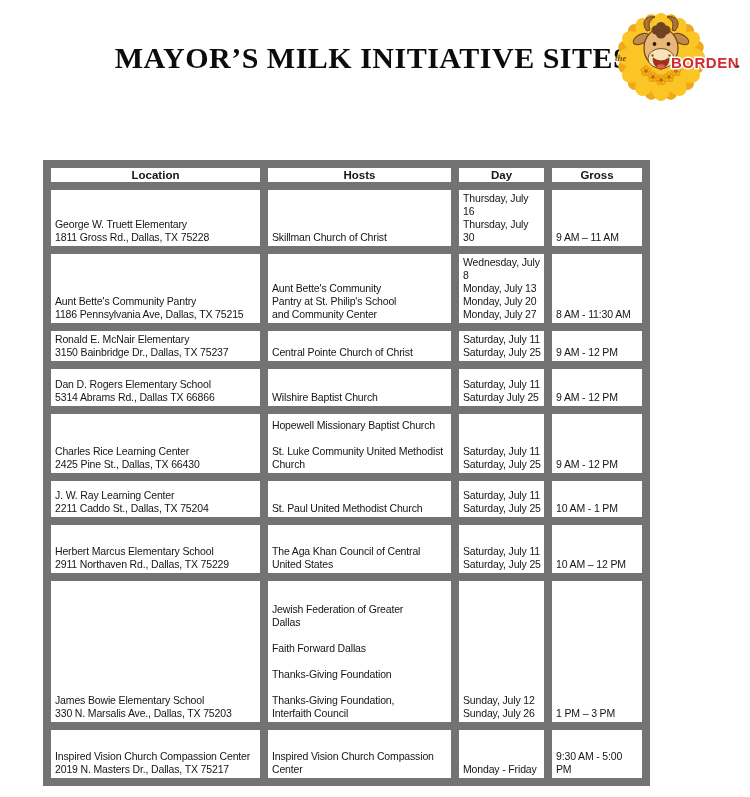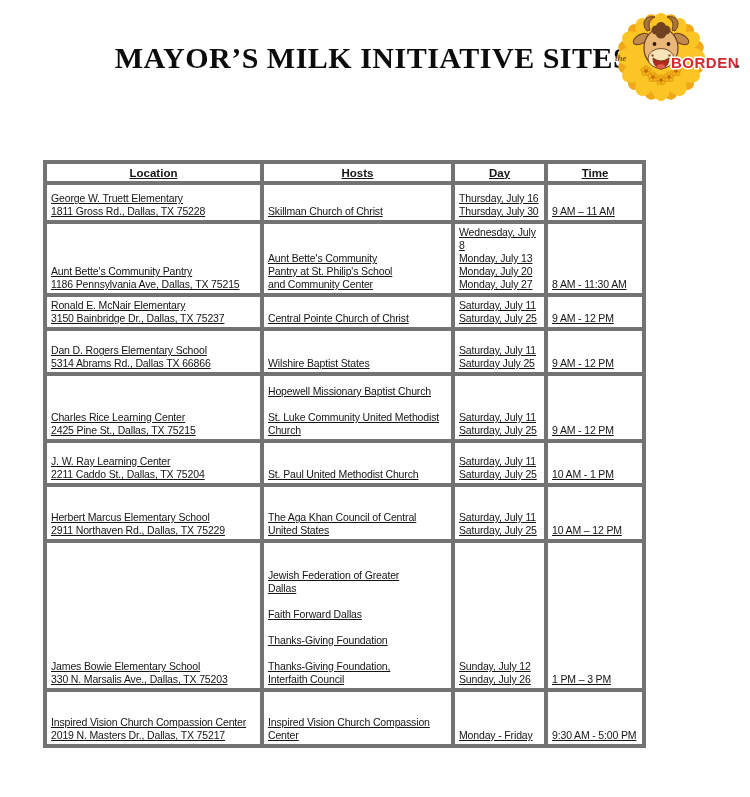--- a/index.html
+++ b/index.html
@@ -14,21 +14,21 @@
     font-weight:bold; font-size:30px; line-height:32px;
     letter-spacing:0.5px; color:#0c0c0c; white-space:nowrap;
   }
   .logo { position:absolute; left:612px; top:6px; width:138px; height:98px; }
 
   table.sites {
     position:absolute; left:43px; top:160px; width:599px;
     border-collapse:collapse; table-layout:fixed;
   }
   .sites th, .sites td {
-    border:4px solid #737373; color:#151515; overflow:hidden;text-decoration:underline;
+    border:8px solid #737373; color:#151515; overflow:hidden;
   }
   .sites th {
     font-family:"Liberation Sans", sans-serif;
     font-weight:bold; font-size:11.5px; letter-spacing:0;
     text-align:center; vertical-align:middle; padding:1px 0;
   }
   .sites td {
     font-family:"Liberation Sans", sans-serif;
     font-size:10.5px; line-height:13px; letter-spacing:-0.15px;
     vertical-align:bottom; text-align:left;
@@ -140,21 +140,21 @@
       <col style="width:217px">
         <col style="width:191px">
         <col style="width:93px">
         <col style="width:98px">
     </colgroup>
     <tbody>
         <tr class="rh-h">
       <th>Location</th>
       <th>Hosts</th>
       <th>Day</th>
-      <th>Time</th>
+      <th>Gross</th>
     </tr>
     <tr class="rh-1">
       <td>George W. Truett Elementary
 1811 Gross Rd., Dallas, TX 75228</td>
       <td>Skillman Church of Christ</td>
       <td>Thursday, July 16
 Thursday, July 30</td>
       <td>9 AM – 11 AM</td>
     </tr>
     <tr class="rh-2">
@@ -173,28 +173,28 @@
       <td>Ronald E. McNair Elementary
 3150 Bainbridge Dr., Dallas, TX 75237</td>
       <td>Central Pointe Church of Christ</td>
       <td>Saturday, July 11
 Saturday, July 25</td>
       <td>9 AM - 12 PM</td>
     </tr>
     <tr class="rh-4">
       <td>Dan D. Rogers Elementary School
 5314 Abrams Rd., Dallas TX 66866</td>
-      <td>Wilshire Baptist States</td>
+      <td>Wilshire Baptist Church</td>
       <td>Saturday, July 11
 Saturday July 25</td>
       <td>9 AM - 12 PM</td>
     </tr>
     <tr class="rh-5">
       <td>Charles Rice Learning Center
-2425 Pine St., Dallas, TX 75215</td>
+2425 Pine St., Dallas, TX 66430</td>
       <td>Hopewell Missionary Baptist Church
 
 St. Luke Community United Methodist
 Church</td>
       <td>Saturday, July 11
 Saturday, July 25</td>
       <td>9 AM - 12 PM</td>
     </tr>
     <tr class="rh-6">
       <td>J. W. Ray Learning Center

